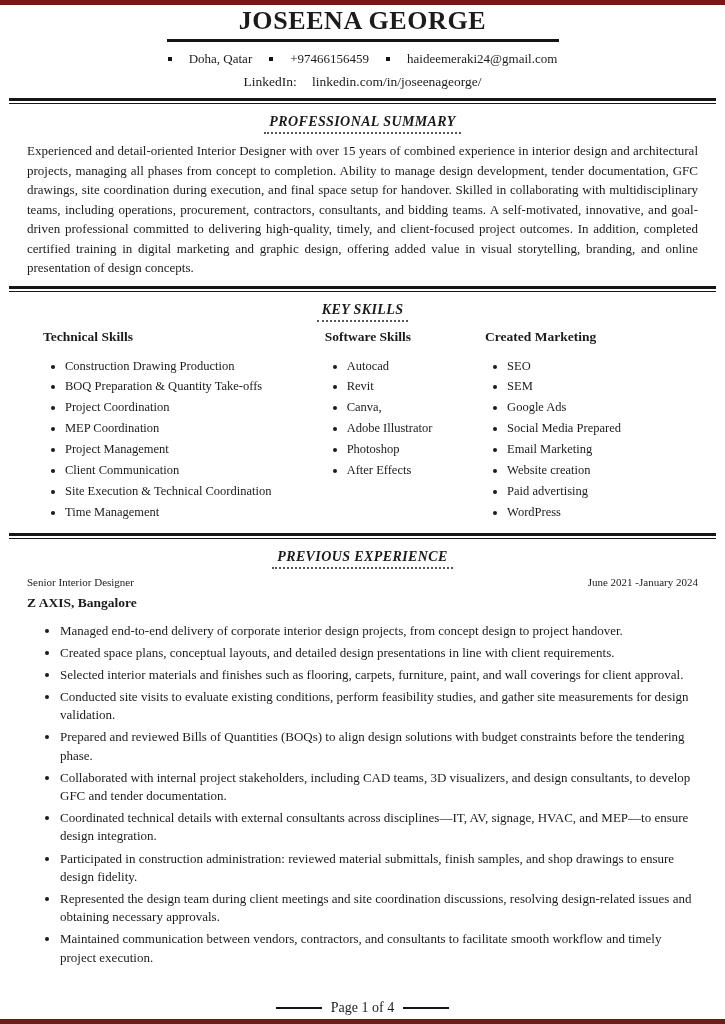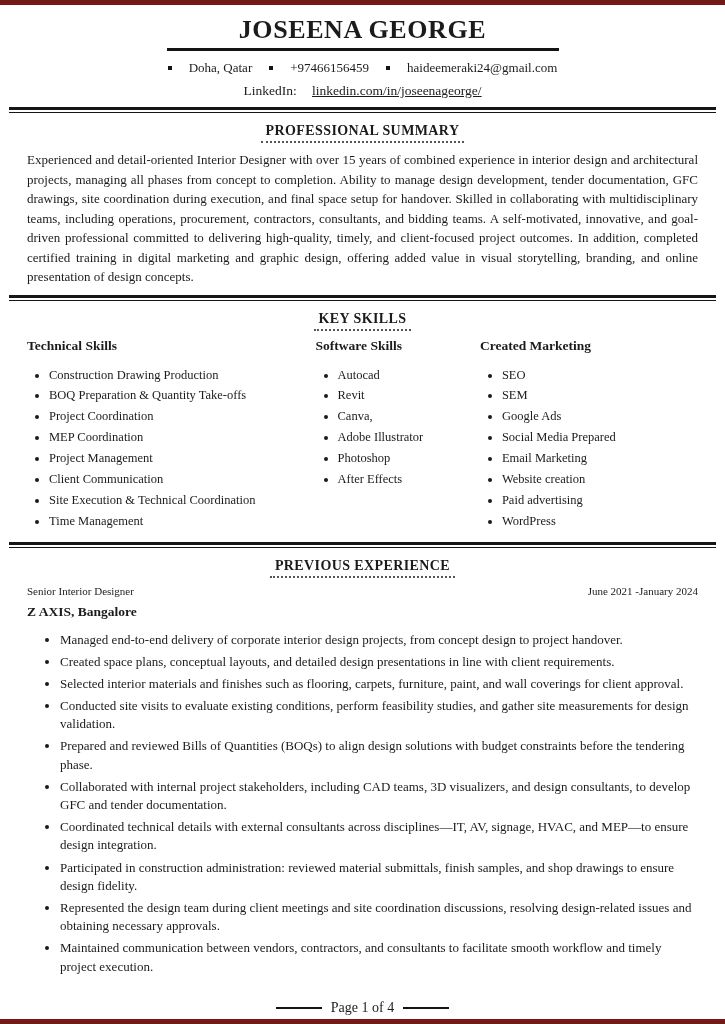--- a/index.html
+++ b/index.html
@@ -6,38 +6,38 @@
   .page{
     width:725px;height:1024px;margin:0 auto;background:#ffffff;
     position:relative;overflow:hidden;color:#1b1b1b;
     font-family:"Liberation Serif","DejaVu Serif",serif;
     box-sizing:border-box;
   }
   .edge{position:absolute;left:0;right:0;height:5px;background:#731a16;}
   .edge.top{top:0;}
   .edge.bottom{bottom:0;}
 
-  header{padding-top:15px;text-align:center;}
+  header{padding-top:6px;text-align:center;}
   h1{margin:0;font-size:26px;font-weight:700;letter-spacing:.6px;}
   .name-underline{width:392px;height:3px;background:#141414;margin:3px auto 9px;}
   .contact-line{font-size:13px;display:flex;justify-content:center;align-items:center;gap:17px;}
   .sq{width:4px;height:4px;background:#141414;display:inline-block;flex:0 0 auto;}
   .linkedin-line{font-size:13.5px;margin-top:7px;}
-  a.link{color:inherit;text-decoration:underline;cursor:pointer;margin-left:12px;}
+  a.link{color:inherit;cursor:pointer;margin-left:12px;}
 
   .rule{border-top:3px solid #161616;border-bottom:1px solid #161616;height:2px;margin:8px 9px;}
 
   section{padding:0 27px;}
   .sec-head-wrap{text-align:center;margin:5px 0 7px;}
-  h2{display:inline-block;margin:0;font-size:14px;font-weight:700;letter-spacing:.4px;}
+  h2{display:inline-block;margin:0;font-size:14px;font-weight:700;letter-spacing:.4px;font-style:italic;}
   h2::after{content:"";display:block;border-bottom:2px dotted #555;margin:2px -5px 0;}
 
   .summary-text{margin:3px 0 8px;font-size:13px;line-height:1.5;text-align:justify;}
 
-  .skills-cols{display:flex;margin-top:2px;}
+  .skills-cols{display:flex;margin-top:2px;margin-left:16px;}
   .skill-col h3{margin:0 0 13px;font-size:13.5px;font-weight:700;}
   .col-a{flex:0 0 43%;}
   .col-b{flex:0 0 24.5%;}
   .col-c{flex:0 0 32.5%;}
   .skill-col ul{margin:0;padding-left:22px;
     font-family:Liberation Serif, serif;
     font-size:12.5px;line-height:1.35;}
   .skill-col li{margin-bottom:4px;}
 
   .job-header{display:flex;justify-content:space-between;font-weight:400;font-size:11px;margin-top:3px;}

